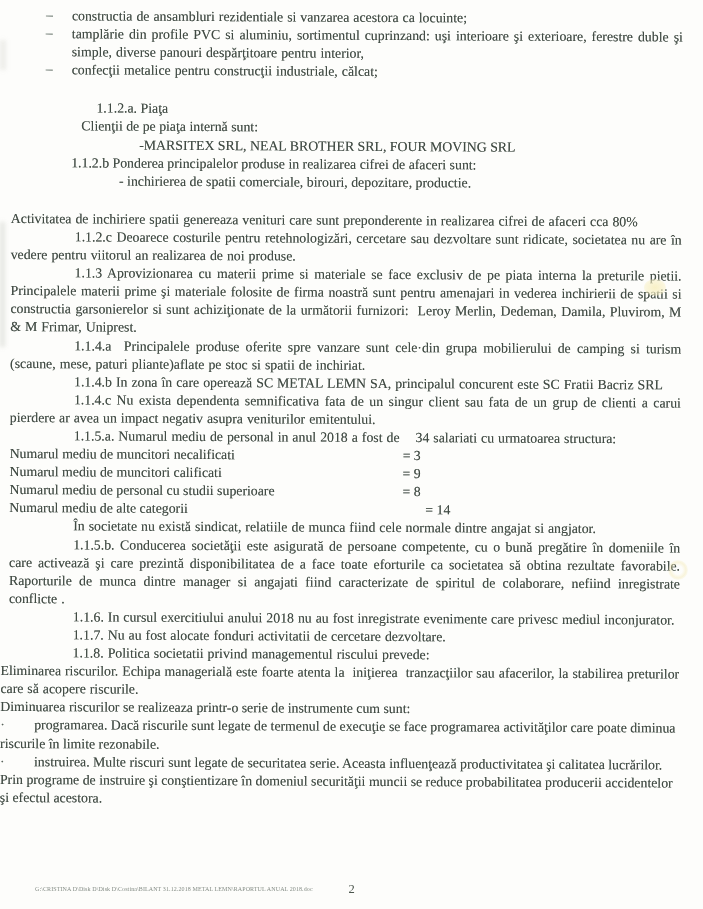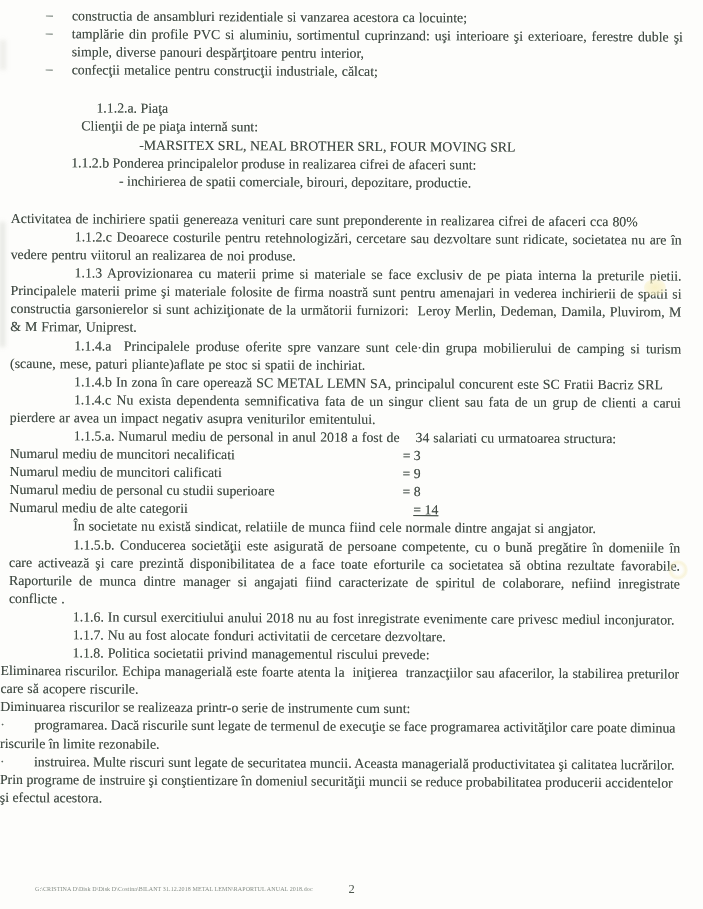--- a/index.html
+++ b/index.html
@@ -21,21 +21,21 @@
   .bitem { position:relative; padding-left:60px; text-align:justify; word-spacing:0.04em; }
   .bm { position:absolute; left:34px; top:-1px; color:#6b7770; }
   .ind-a { padding-left:85px; }   
   .ind-b { padding-left:70px; }   
   .ind-c { padding-left:128px; }  
   .ind-d { padding-left:60px; }   
   .ind-e { padding-left:108px; }  
   .gap { height:20px; }
   .srow { display:flex; }
   .srow .lbl { width:393px; flex:none; }
-  .srow:nth-child(4) .val { margin-left:11px;text-decoration:underline; }
+  .srow:nth-child(4) .val { margin-left:23px; }
   .flush { margin-left:-8px; text-align:left; }
   .risk { margin-left:-8px; text-align:left; }
   .risk .dm { display:inline-block; width:34px; color:#5a655d; }
   .footer-path {
     position:absolute; left:35px; top:886px;
     font-size:6px; line-height:7px; letter-spacing:0.1px;
     color:#858d86; text-shadow:none; white-space:nowrap;
   }
   .pagenum {
     position:absolute; left:0; right:0; top:882px;
@@ -114,21 +114,21 @@
     <p class="para">1.1.6. In cursul exercitiului anului 2018 nu au fost inregistrate evenimente care privesc mediul inconjurator.</p>
     <p class="para">1.1.7. Nu au fost alocate fonduri activitatii de cercetare dezvoltare.</p>
     <p class="para">1.1.8. Politica societatii privind managementul riscului prevede:</p>
     <p class="flush just">Eliminarea riscurilor. Echipa managerială este foarte atenta la&nbsp; iniţierea&nbsp; tranzacţiilor sau afacerilor, la stabilirea preturilor care să acopere riscurile.</p>
     <p class="flush">Diminuarea riscurilor se realizeaza printr-o serie de instrumente cum sunt:</p>
 
     <p class="risk">
       <span class="dm">·</span><span>programarea. Dacă riscurile sunt legate de termenul de execuţie se face programarea activităţilor care poate diminua riscurile în limite rezonabile.</span>
     </p>
     <p class="risk">
-      <span class="dm">·</span><span>instruirea. Multe riscuri sunt legate de securitatea muncii. Aceasta managerială productivitatea şi calitatea lucrărilor. Prin programe de instruire şi conştientizare în domeniul securităţii muncii se reduce probabilitatea producerii accidentelor şi efectul acestora.</span>
+      <span class="dm">·</span><span>instruirea. Multe riscuri sunt legate de securitatea serie. Aceasta influenţează productivitatea şi calitatea lucrărilor. Prin programe de instruire şi conştientizare în domeniul securităţii muncii se reduce probabilitatea producerii accidentelor şi efectul acestora.</span>
     </p>
 
   </div>
 
   <div class="footer-path">G:\CRISTINA D\Disk D\Disk D\Costina\BILANT 31.12.2018 METAL LEMN\RAPORTUL ANUAL 2018.doc</div>
   <div class="pagenum">2</div>
 
   <div class="smudge1"></div>
   <div class="smudge2"></div>
   <div class="streak1"></div>

